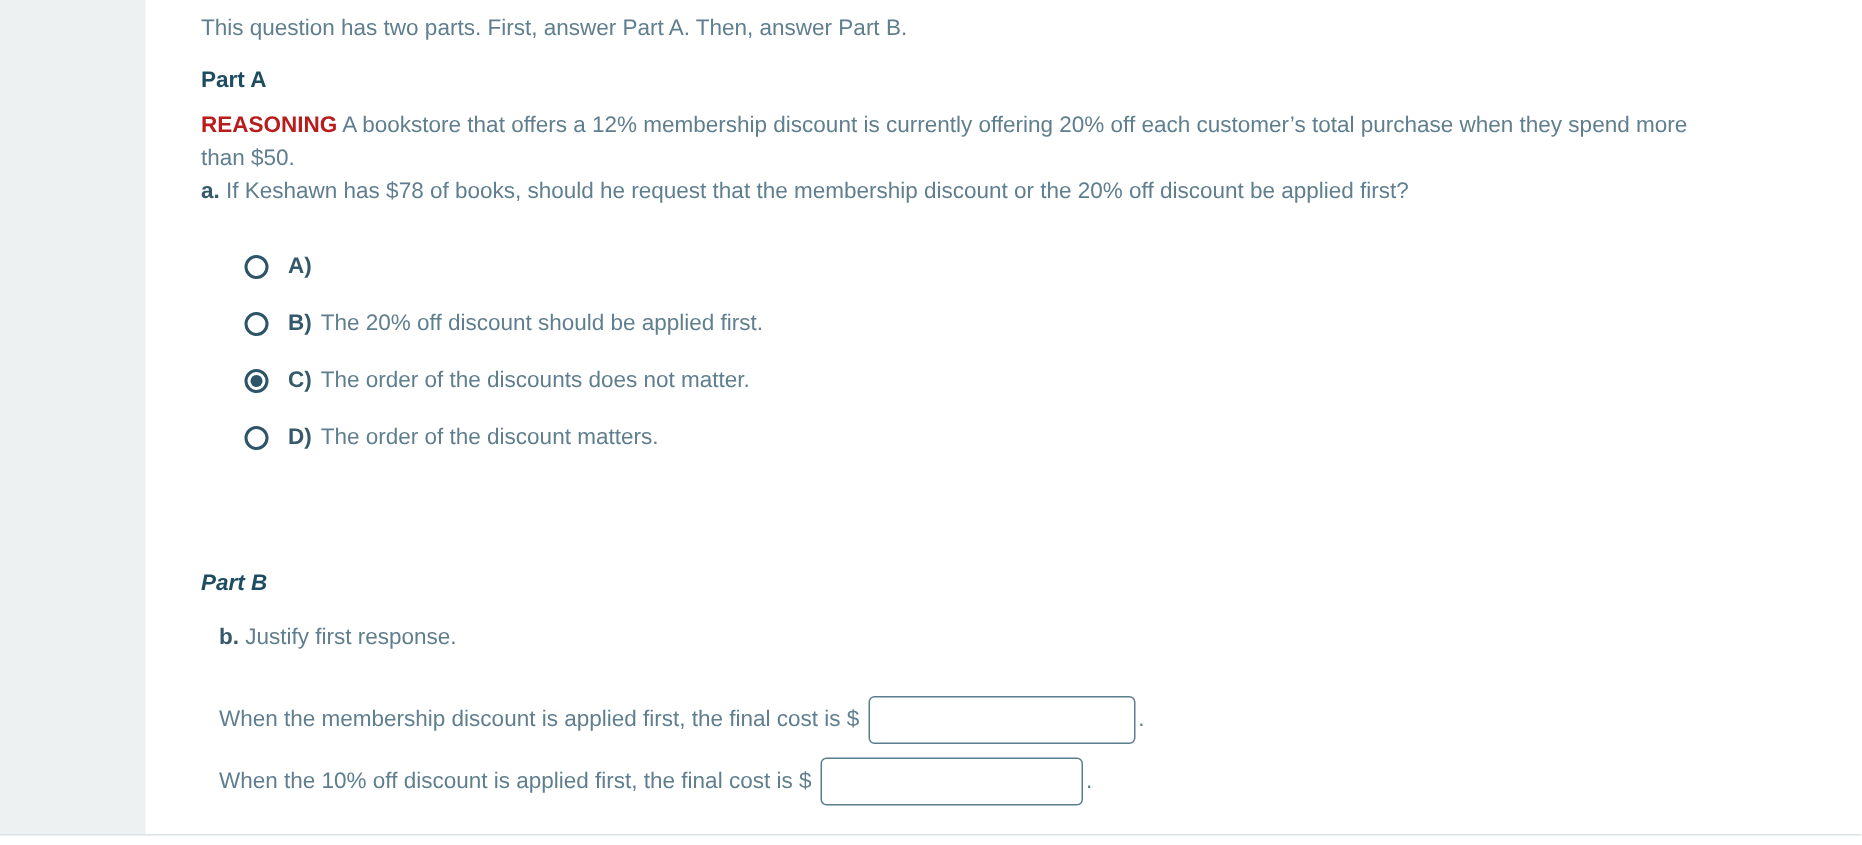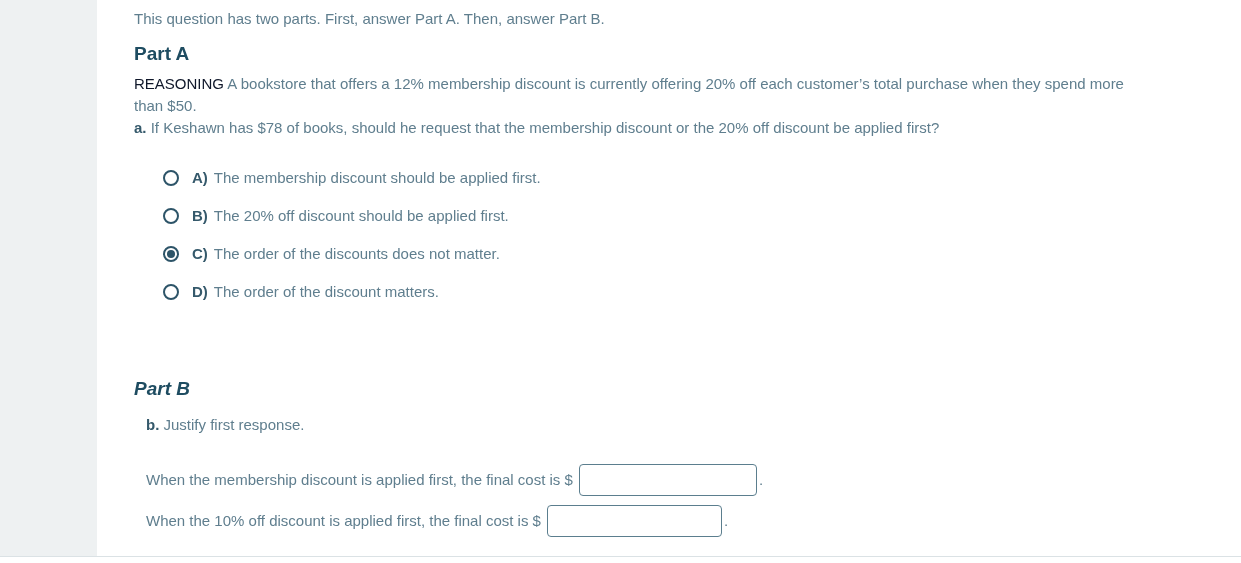--- a/index.html
+++ b/index.html
@@ -29,32 +29,32 @@
     padding: 8px 40px 0 37px;
     color: #5f7e8e;
     font-size: 15px;
     line-height: 22px;
   }
   .intro {
     color: #5f7e8e;
   }
   .part-heading {
     margin-top: 13px;
-    font-size: 19px;
+    font-size: 15px;
     font-weight: bold;
     color: #1e4c61;
     line-height: 22px;
   }
   .para {
     margin-top: 8px;
     max-width: 1002px;
   }
   .reasoning-label {
-    font-weight: normal;
-    color: #0f172a;
+    font-weight: bold;
+    color: #b91c1c;
   }
   .qline {
     margin-top: 0;
   }
   .q-letter, .b-letter {
     font-weight: bold;
     color: #35596b;
   }
   .options {
     margin-top: 27px;
@@ -135,21 +135,20 @@
     <h3 class="part-heading">Part A</h3>
 
     <p class="para"><span class="reasoning-label">REASONING</span><span> A bookstore that offers a 12% membership discount is currently offering 20% off each customer’s total purchase when they spend more than $50.</span></p>
 
     <p class="para qline"><span class="q-letter">a.</span><span> If Keshawn has $78 of books, should he request that the membership discount or the 20% off discount be applied first?</span></p>
 
     <div class="options">
       <div class="option">
         <span class="radio"></span>
         <span class="opt-letter">A)</span>
-        <span class="opt-text">The membership discount should be applied first.</span>
       </div>
       <div class="option">
         <span class="radio"></span>
         <span class="opt-letter">B)</span>
         <span class="opt-text">The 20% off discount should be applied first.</span>
       </div>
       <div class="option">
         <span class="radio selected"></span>
         <span class="opt-letter">C)</span>
         <span class="opt-text">The order of the discounts does not matter.</span>

